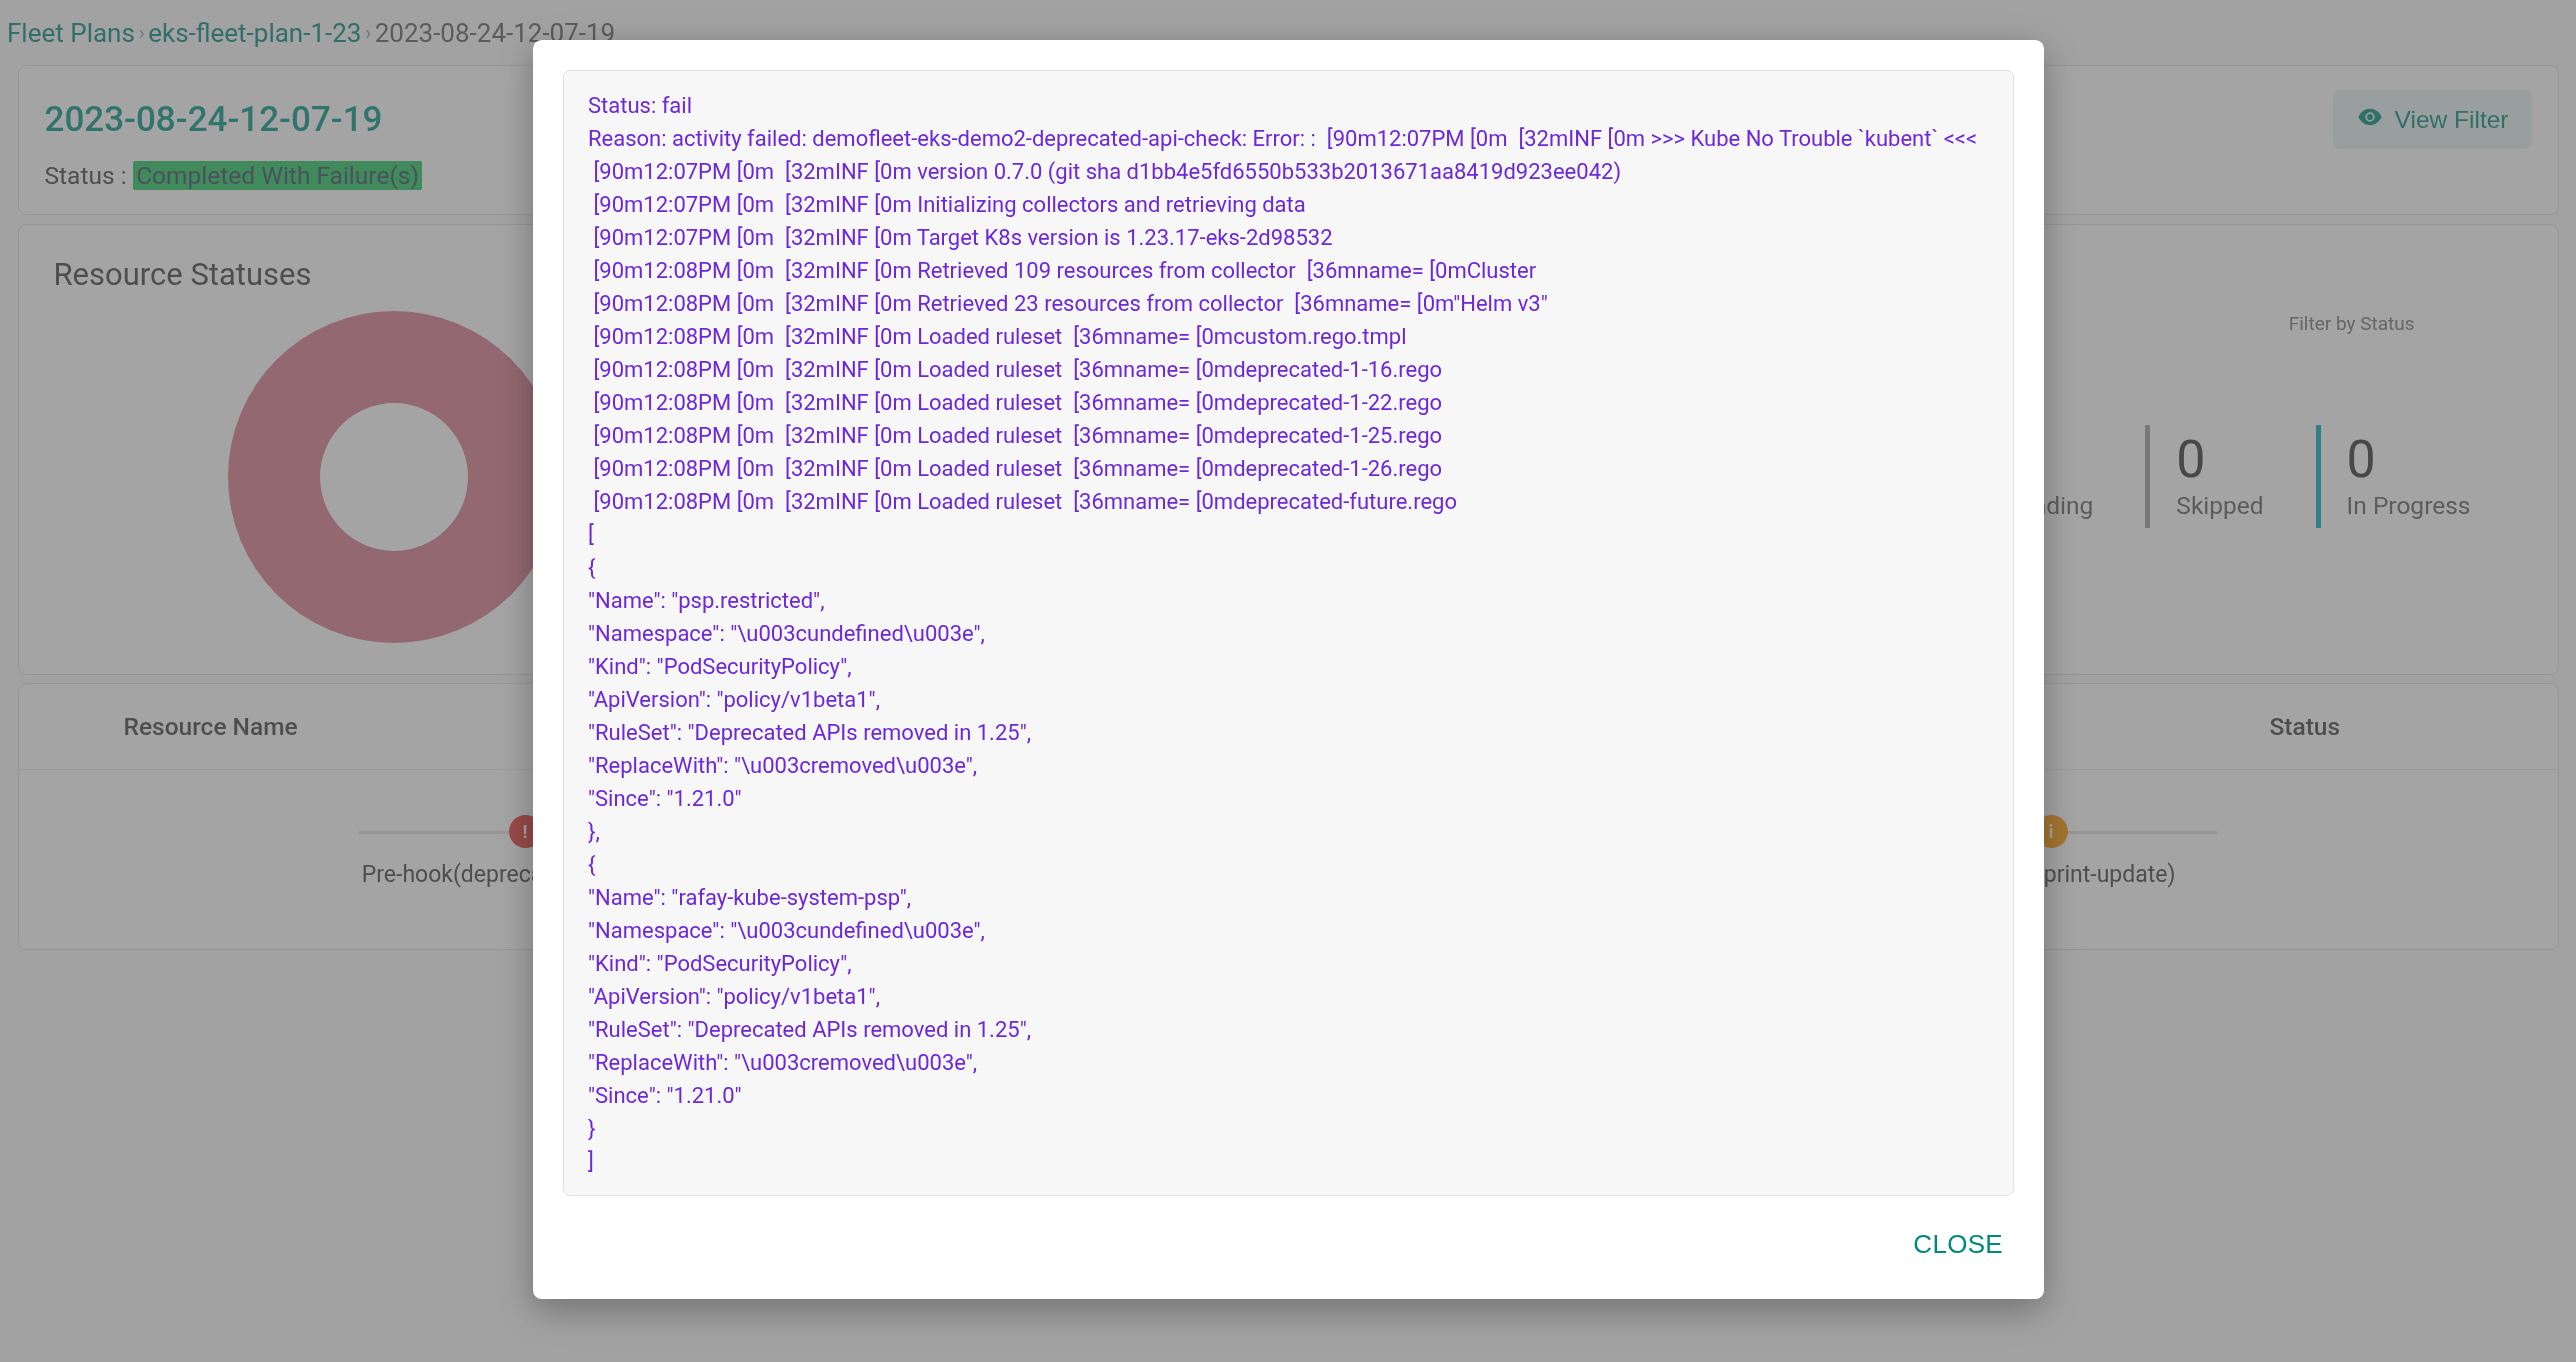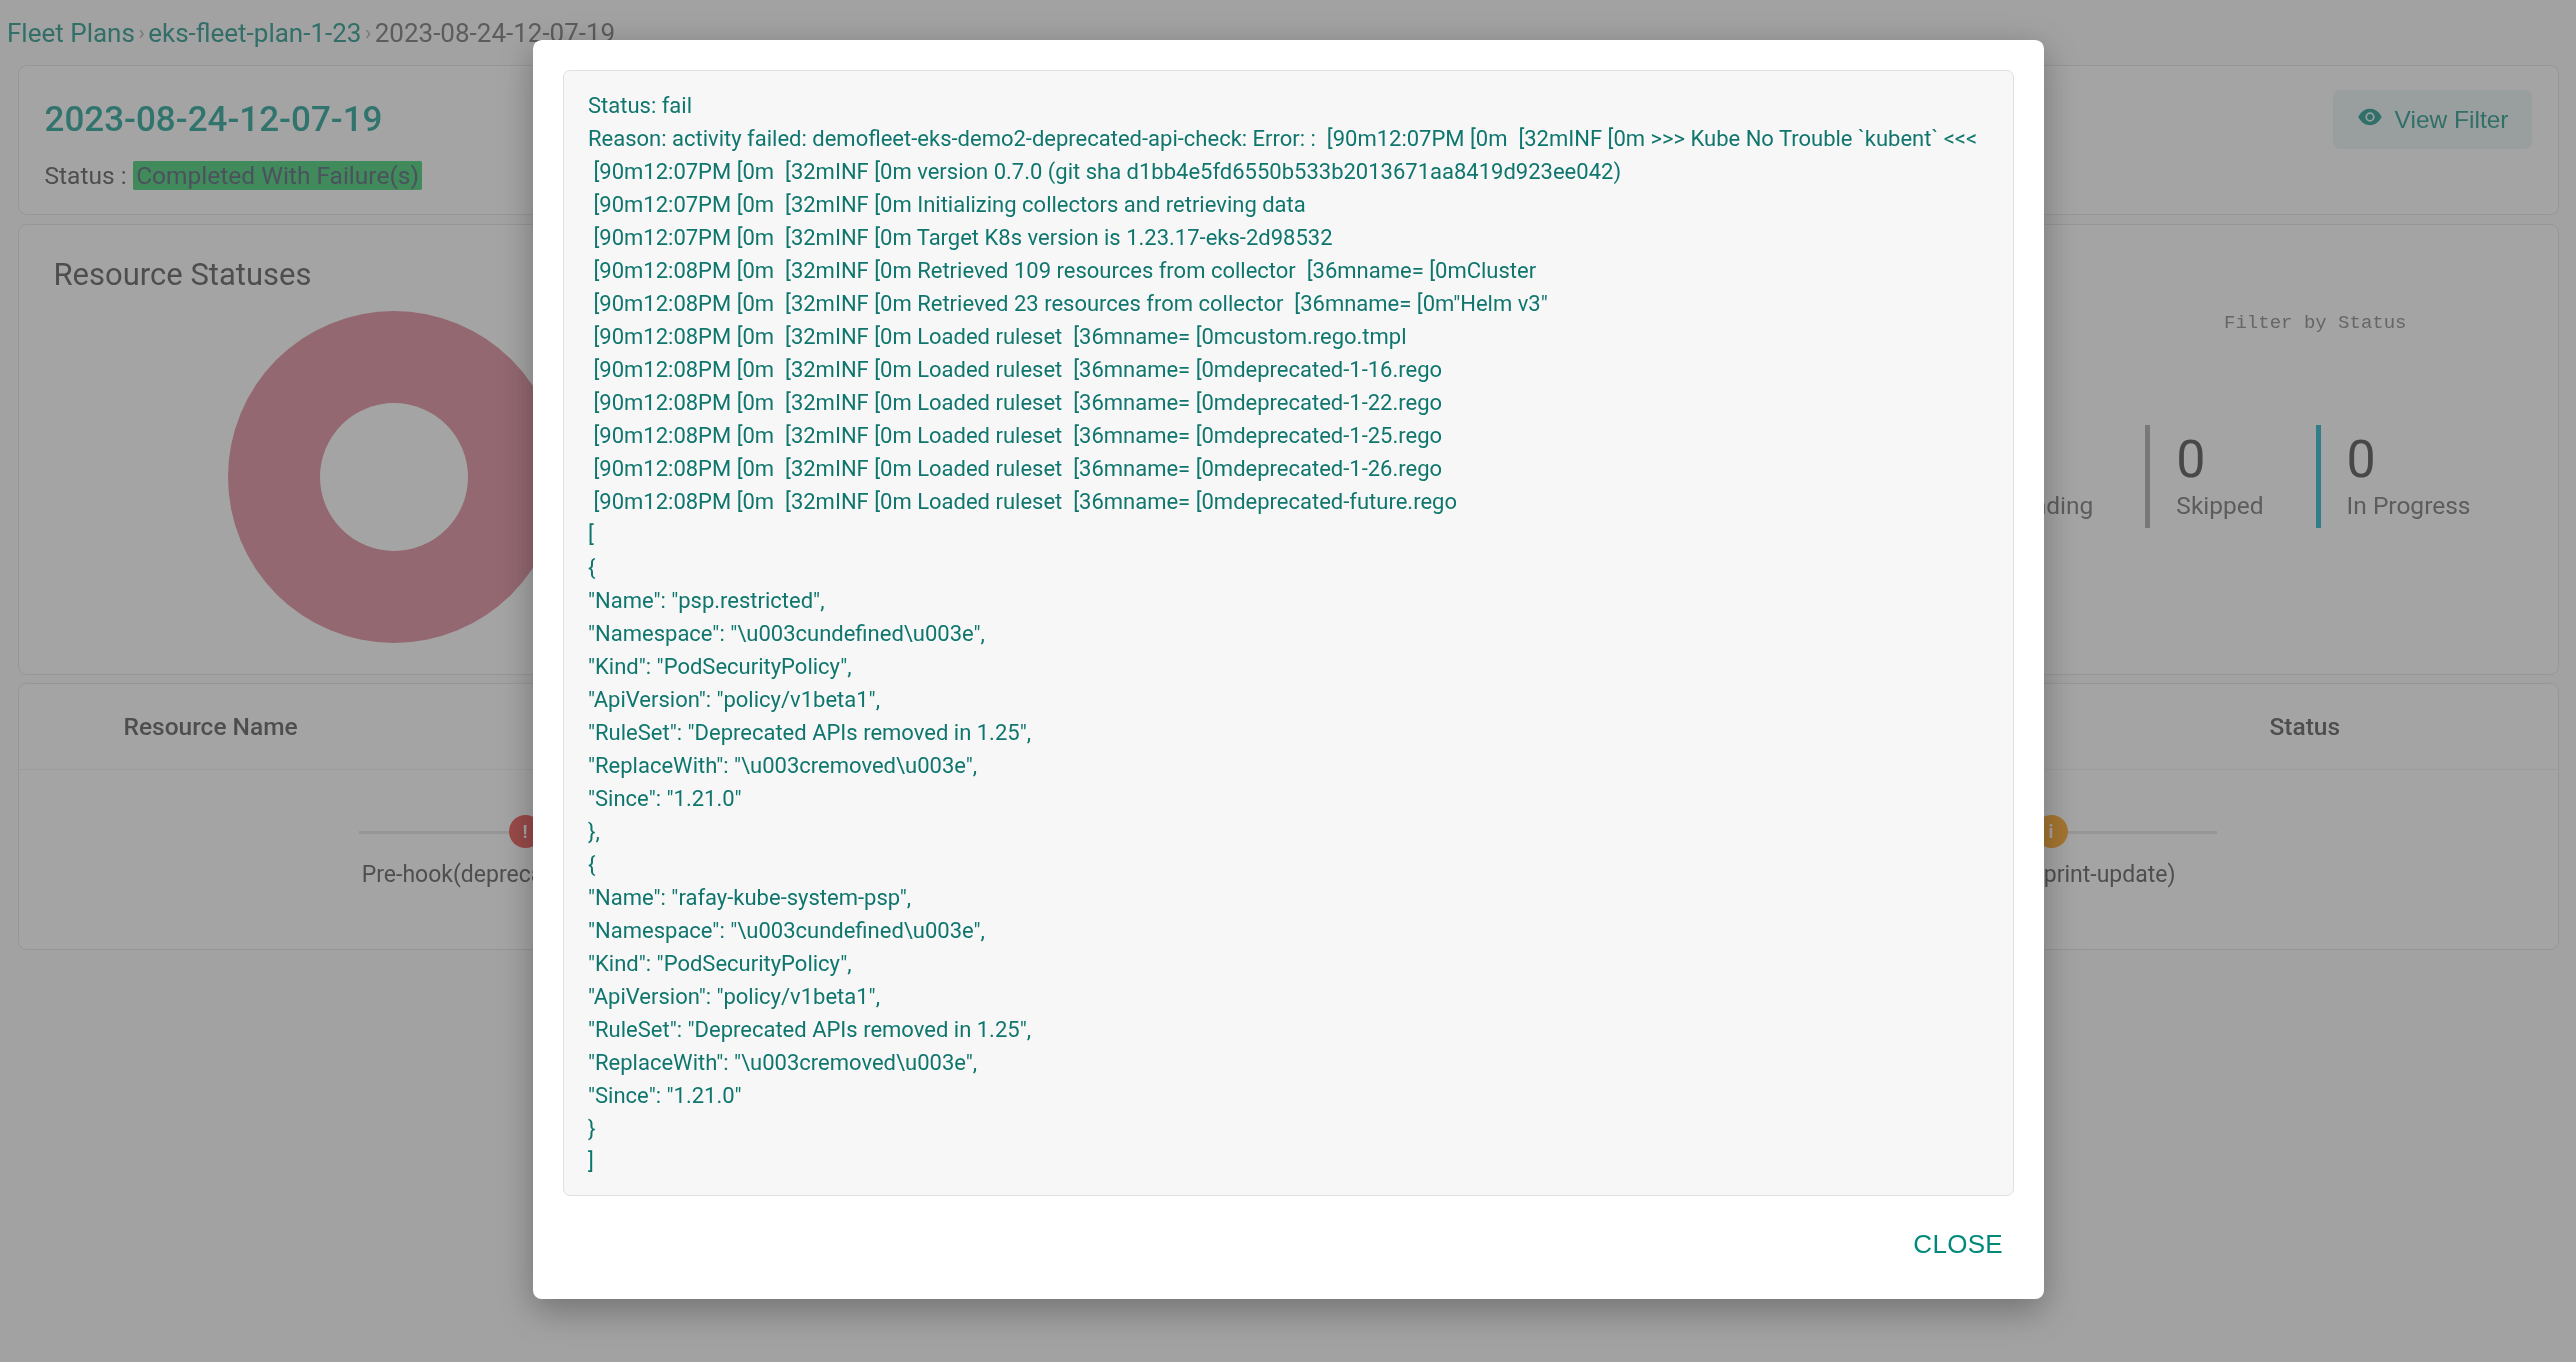--- a/index.html
+++ b/index.html
@@ -90,21 +90,21 @@
   .kpi .num { font-size: 52px; font-weight: 400; color: #333; line-height:1; }
   .kpi .lbl { font-size: 24.5px; color: #616161; margin-top: 5.2px; }
   .kpi.total    { border-left-color: #2196f3; }
   .kpi.ready    { border-left-color: #2e9b5b; }
   .kpi.failed   { border-left-color: #e53935; }
   .kpi.pending  { border-left-color: #fbc02d; }
   .kpi.skipped  { border-left-color: #9e9e9e; }
   .kpi.progress { border-left-color: #00acc1; }
 
   
-  .filter-wrap { position: absolute; right: 130px; top: 87px; font-family: Liberation Mono, monospace; }
+  .filter-wrap { position: absolute; right: 122px; top: 87px; }
   .rs-panel { position: relative; }
   .filter-label { font-size: 19px; color: #757575; padding: 0 21px; }
   .filter-select {
     margin-top: 5.2px;
     width: 384px; height: 66px;
     border: 1.7px solid #cfd4d9;
     border-radius: 7px;
     display: flex; align-items: center; justify-content: space-between;
     padding: 0 21px;
     font-size: 26px;
@@ -179,21 +179,21 @@
   }
   .log-box {
     border: 0.9px solid #e0e0e0;
     border-radius: 7px;
     background: #f7f7f7;
     padding: 17.5px 24.5px;
     font-size: 22px;
     line-height: 1.5;
     white-space: pre-wrap;
     overflow-wrap: break-word;
-    color: #0f766e;
+    color: #6d28d9;
     font-family: inherit;
   }
   .modal-footer{
     display:flex; justify-content:flex-end; padding-top:24.5px;
   }
   .close-btn{
     background:none; border:none; color:#00897b;
     font-size:26px; font-weight:500; letter-spacing:0.3px;
     cursor:pointer; padding: 8.7px 10.5px;
   }

